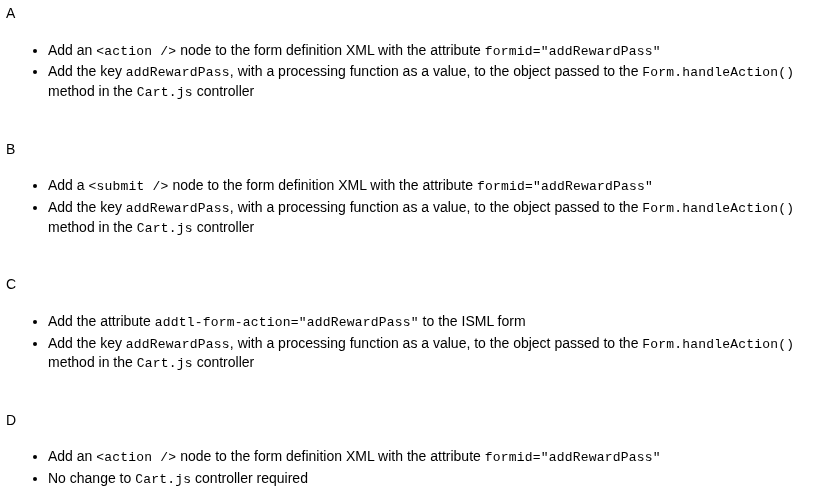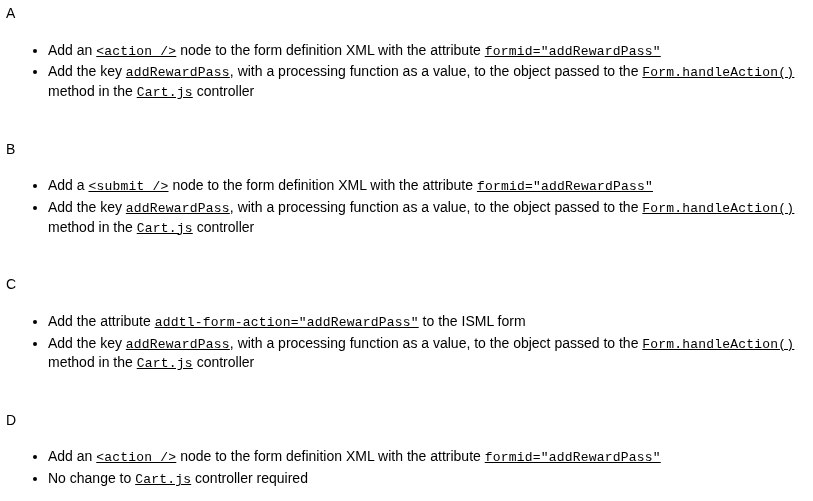--- a/index.html
+++ b/index.html
@@ -26,21 +26,20 @@
     margin: 0;
     padding-left: 42px;
   }
   li {
     margin-bottom: 2px;
   }
   code {
     font-family: "Courier New", Courier, monospace;
     font-size: 13px;
     letter-spacing: 0.2px;
-    text-decoration: underline;
   }
 </style>
 </head>
 <body>
 
 <div id="root">
     <div class="option">
       <div class="option-label">A</div>
       <ul>
         <li>Add an <code>&lt;action /&gt;</code> node to the form definition XML with the attribute <code>formid="addRewardPass"</code></li>

